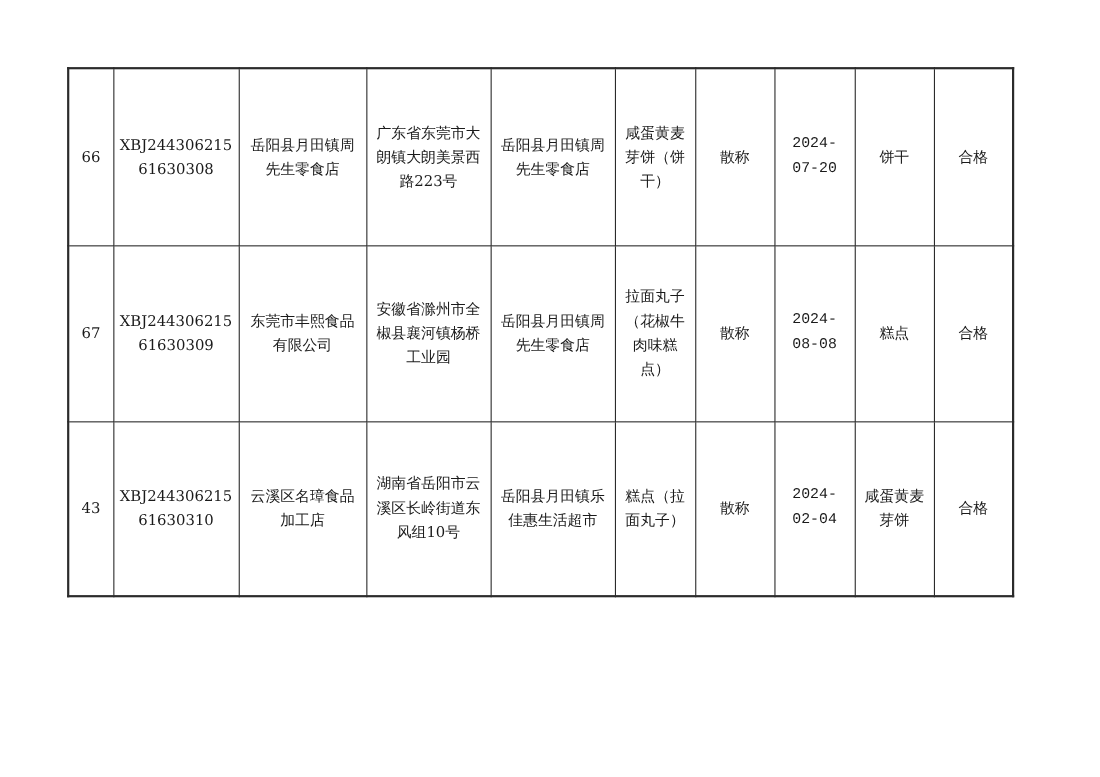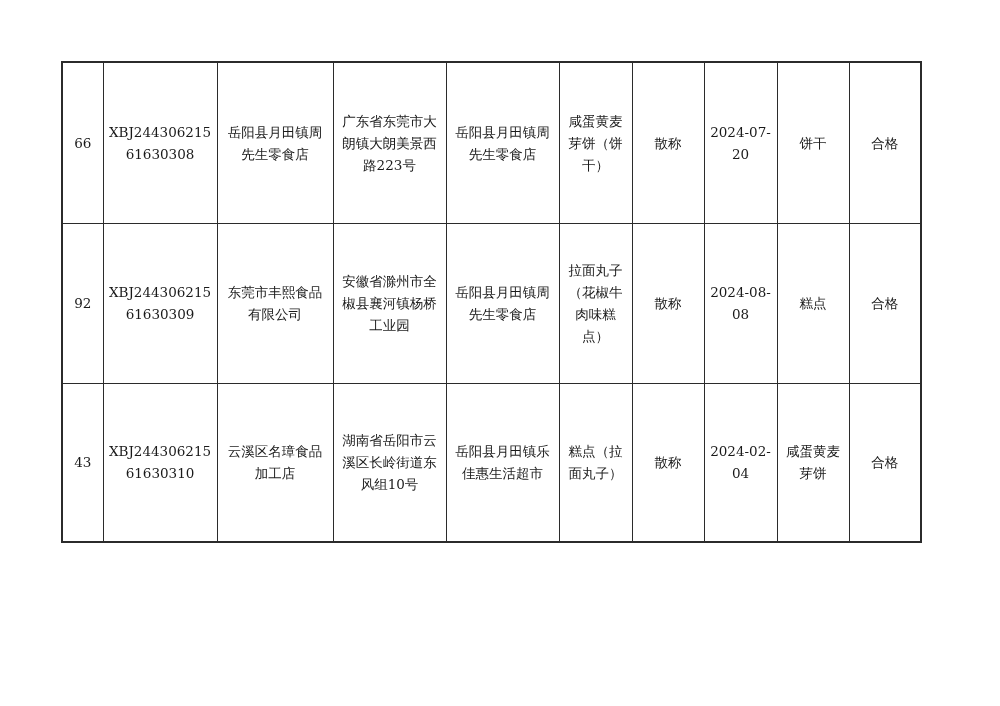--- a/index.html
+++ b/index.html
@@ -35,21 +35,21 @@
     color: var(--text-color);
     padding: 1px 4px;
     overflow: hidden;
     word-break: normal;
     overflow-wrap: break-word;
   }
   tr.row-66 { height: 161px; }
   tr.row-67 { height: 160px; }
   tr.row-68 { height: 159px; }
   td.cell-sample-id { word-break: break-all; }
-  td.cell-production-date { padding: 1px 2px; }
+  td.cell-production-date { padding: 1px 2px; font-family: Liberation Mono, monospace; }
 </style>
 </head>
 <body>
 
 <div class="page">
   <table class="results">
     <colgroup>
       <col style="width:41px">
       <col style="width:114px">
       <col style="width:116px">
@@ -68,21 +68,21 @@
         <td class="cell-producer-name">岳阳县月田镇周先生零食店</td>
         <td class="cell-producer-address">广东省东莞市大朗镇大朗美景西路223号</td>
         <td class="cell-sampled-unit">岳阳县月田镇周先生零食店</td>
         <td class="cell-food-name">咸蛋黄麦芽饼（饼干）</td>
         <td class="cell-spec">散称</td>
         <td class="cell-production-date">2024-07-20</td>
         <td class="cell-food-category">饼干</td>
         <td class="cell-result">合格</td>
       </tr>
       <tr class="row-67">
-        <td class="cell-seq">92</td>
+        <td class="cell-seq">67</td>
         <td class="cell-sample-id">XBJ24430621561630309</td>
         <td class="cell-producer-name">东莞市丰熙食品有限公司</td>
         <td class="cell-producer-address">安徽省滁州市全椒县襄河镇杨桥工业园</td>
         <td class="cell-sampled-unit">岳阳县月田镇周先生零食店</td>
         <td class="cell-food-name">拉面丸子（花椒牛肉味糕点）</td>
         <td class="cell-spec">散称</td>
         <td class="cell-production-date">2024-08-08</td>
         <td class="cell-food-category">糕点</td>
         <td class="cell-result">合格</td>
       </tr>

